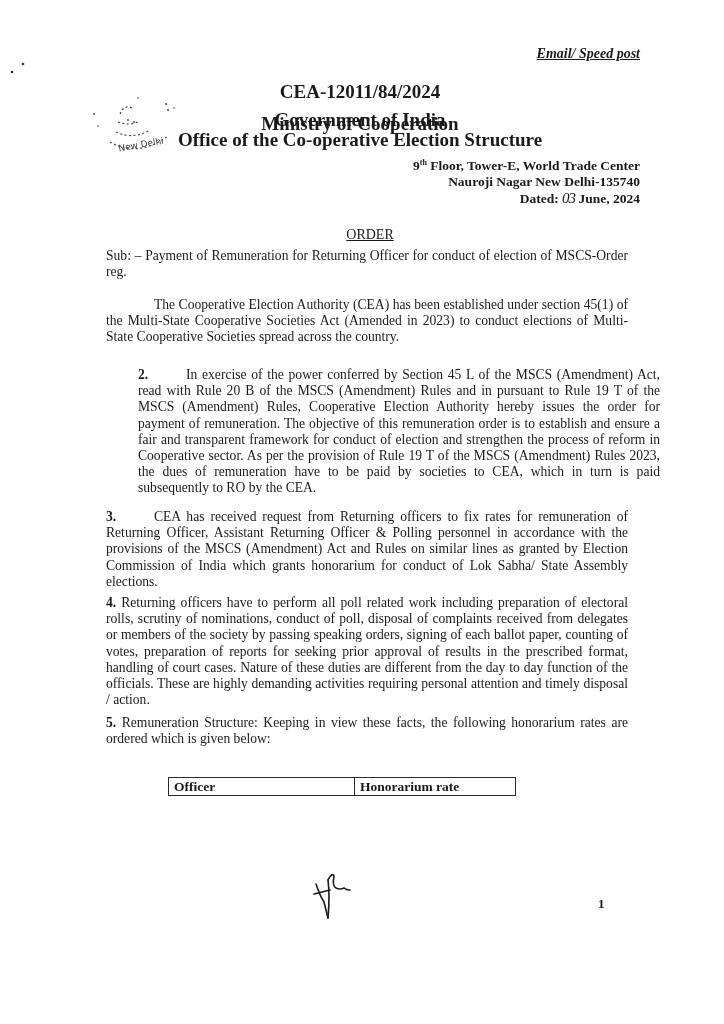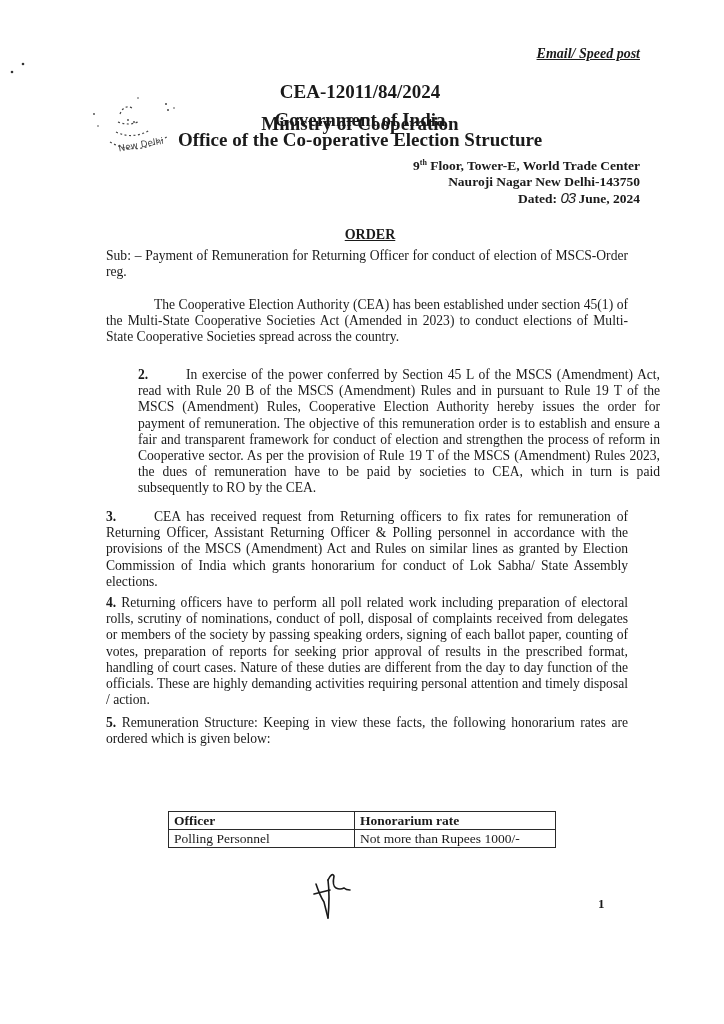--- a/index.html
+++ b/index.html
@@ -5,27 +5,27 @@
   html, body { margin: 0; padding: 0; background: #ffffff; }
   body { width: 724px; height: 1024px; position: relative; overflow: hidden;
          font-family: "Liberation Serif", "DejaVu Serif", serif; color: #1a1a1a; }
   .abs { position: absolute; }
   .bold { font-weight: bold; }
   .mail { left: 480px; top: 46px; width: 160px; text-align: right; font-style: italic; font-weight: bold;
           text-decoration: underline; font-size: 14px; }
   .hdr { left: 150px; width: 420px; text-align: center; font-weight: bold; font-size: 19px; line-height: 16px; }
   .addr { left: 300px; width: 340px; text-align: right; font-weight: bold; font-size: 13.5px; line-height: 16px; }
   .addr sup { font-size: 8px; vertical-align: super; line-height: 0; }
-  .date-num { font-family: Liberation Sans, sans-serif; font-weight: normal; font-size: 15px; font-style: italic; letter-spacing: -1px; }
-  .order { left: 100px; width: 540px; text-align: center; font-weight: bold; text-decoration: underline; font-size: 14px; }
+  .date-num { font-family: Liberation Serif, serif; font-weight: normal; font-size: 15px; font-style: italic; letter-spacing: -1px; }
+  .order { left: 100px; width: 540px; text-align: center; font-weight: normal; text-decoration: underline; font-size: 14px; }
   .para { left: 106px; width: 522px; font-size: 13.6px; line-height: 16.2px; text-align: justify; }
   .sub { font-weight: normal; }
   .indent { text-indent: 48px; }
   .num { font-weight: bold; display: inline-block; width: 48px; text-indent: 0; }
-  table.rates { position: absolute; left: 168px; top: 811px; width: 388px; border-collapse: collapse;
+  table.rates { position: absolute; left: 168px; top: 777px; width: 348px; border-collapse: collapse;
                 font-size: 13.5px; line-height: 15px; }
   table.rates td { border: 1.5px solid #2a2a2a; padding: 1px 5px; vertical-align: top; }
   table.rates td.c1 { width: 175px; }
   table.rates tr.head td { font-weight: bold; }
   .pageno { left: 598px; top: 896px; font-size: 13px; font-weight: bold; }
   .stamp { left: 88px; top: 92px; width: 100px; height: 62px; }
   .dots { left: 8px; top: 58px; width: 30px; height: 20px; }
   .sig { left: 310px; top: 866px; width: 50px; height: 60px; }
 </style>
 </head>
@@ -59,21 +59,21 @@
 <div class="abs mail">Email/ Speed post</div>
 
 <div class="abs hdr" style="top:84px;">CEA-12011/84/2024</div>
 <div class="abs hdr" style="top:100px;margin-top:12px;">Government of India</div>
 <div class="abs hdr" style="top:116px;">Ministry of Cooperation</div>
 <div class="abs hdr" style="top:132px;">Office of the Co-operative Election Structure</div>
 
 <div class="abs addr" style="top:158px;">
   <span>9</span><sup>th</sup><span> Floor, Tower-E, World Trade Center</span>
 </div>
-<div class="abs addr" style="top:174px;">Nauroji Nagar New Delhi-143750</div>
+<div class="abs addr" style="top:174px;">Nauroji Nagar New Delhi-135740</div>
 <div class="abs addr" style="top:190px;">
   <span>Dated:</span>
   <span class="date-num">03</span><span> June, 2024</span>
 </div>
 
 <div class="abs order" style="top:227px;">ORDER</div>
 
 <div class="abs para sub" style="top:248px;">Sub: – Payment of Remuneration for Returning Officer for conduct of election of MSCS-Order reg.</div>
 
 <div class="abs para indent" style="top:297px;">The Cooperative Election Authority (CEA) has been established under section 45(1) of the Multi-State Cooperative Societies Act (Amended in 2023) to conduct elections of Multi-State Cooperative Societies spread across the country.</div>
@@ -95,24 +95,20 @@
   <span class="bold">5.</span>
   <span>Remuneration Structure: Keeping in view these facts, the following honorarium rates are ordered which is given below:</span>
 </div>
 
 <table class="rates">
   <tbody>
       <tr class="head">
     <td class="c1">Officer</td>
     <td>Honorarium rate</td>
   </tr>
-  <tr>
-    <td class="c1">Polling Personnel</td>
-    <td>Not more than Rupees 1000/-</td>
-  </tr>
 </tbody>
   </table>
 
 <svg class="abs sig" viewBox="0 0 50 60">
   <g fill="none" stroke="#1a1a1a" stroke-width="1.6" stroke-linecap="round">
     <path d="M6 18 Q10 30 14 36 Q16 44 18 52"></path>
     <path d="M18 52 Q20 30 18 14"></path>
     <path d="M4 28 Q12 26 20 24"></path>
     <path d="M18 14 Q22 6 24 10 Q22 20 26 22 Q30 24 34 22 Q36 24 40 24"></path>
   </g>

